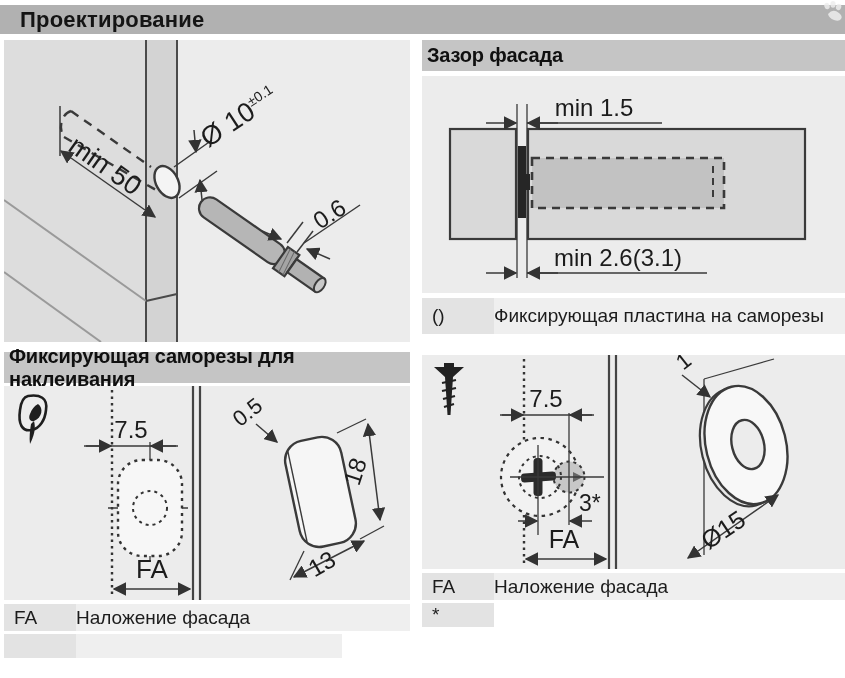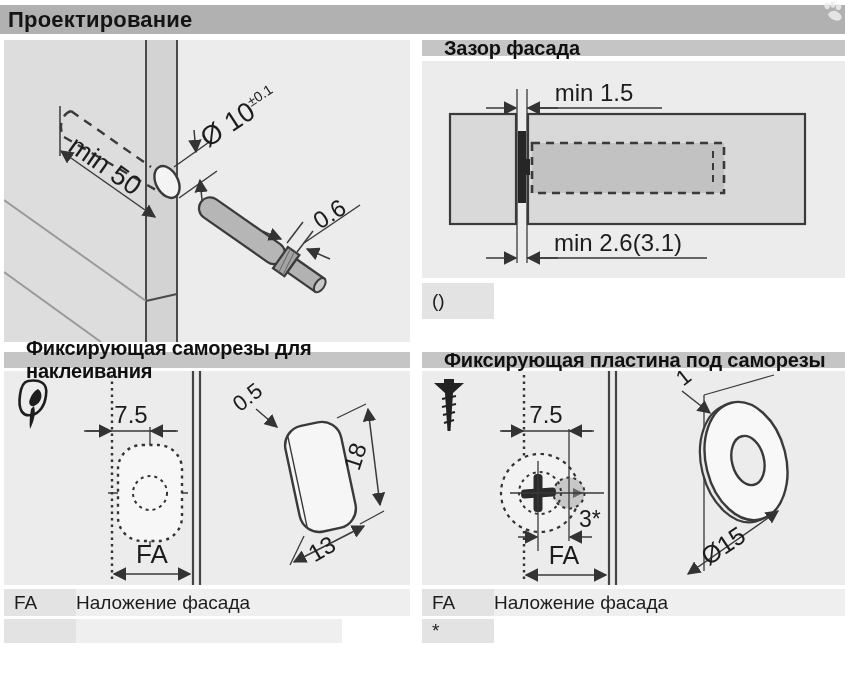--- a/index.html
+++ b/index.html
@@ -1,29 +1,29 @@
 <!DOCTYPE html>
 <html><head>
 <meta charset="utf-8">
 <style>
   html,body{margin:0;padding:0;}
   body{
     width:845px;height:678px;position:relative;background:#ffffff;
     font-family:"Liberation Sans",sans-serif;color:#1a1a1a;overflow:hidden;
   }
   .hdr{position:absolute;left:0;top:5px;width:845px;height:29px;background:#b1b1b1;}
-  .hdr-title{font-size:22px;font-weight:bold;color:#141414;padding:2px 0 0 8px;letter-spacing:.2px;}
+  .hdr-title{font-size:22px;font-weight:bold;color:#141414;padding:2px 0 0 20px;letter-spacing:.2px;}
   .paw{position:absolute;right:2px;top:0;opacity:.85;}
   .panel{position:absolute;}
   #p-drill{left:4px;top:40px;width:406px;height:302px;background:#ececec;}
   #p-gap{left:422px;top:40px;width:423px;height:302px;}
   #p-glue{left:4px;top:352px;width:406px;height:312px;}
   #p-screw{left:422px;top:352px;width:423px;height:312px;}
-  .sub-hdr{height:16px;background:#c5c5c5;display:flex;align-items:center;
-    font-size:20px;font-weight:bold;color:#101010;padding-left:22px;letter-spacing:-.2px;}
+  .sub-hdr{height:31px;background:#c5c5c5;display:flex;align-items:center;
+    font-size:20px;font-weight:bold;color:#101010;padding-left:5px;letter-spacing:-.2px;}
   .gap3{height:3px;} .gap4{height:4px;} .gap5{height:5px;}
   .draw{background:#ececec;display:block;}
   .note{display:flex;font-size:19px;color:#1c1c1c;}
   .note .lbl{width:62px;padding-left:10px;background:#e3e3e3;display:flex;align-items:center;flex:none;}
   .note .txt{flex:1;background:#efefef;display:flex;align-items:center;}
   .note.h36{height:36px;} .note.h27{height:27px;} .note.h24{height:24px;}
   .note.short{width:338px;}
   svg{display:block;}
   svg text{font-family:"Liberation Sans",sans-serif;fill:#1c1c1c;}
   .dim{font-size:24px;}
@@ -123,20 +123,21 @@
     <text class="dim" text-anchor="middle" x="172" y="40">min 1.5</text>
 
     <line class="ln" x1="105" y1="197" x2="285" y2="197"></line>
     <line class="ln" x1="64" y1="197" x2="94" y2="197" marker-end="url(#a2)"></line>
     <line class="ln" x1="136" y1="197" x2="106" y2="197" marker-end="url(#a2)"></line>
     <text class="dim" text-anchor="middle" x="196" y="190">min 2.6(3.1)</text>
   </svg>
   <div class="gap5"></div>
   <div class="note h36">
     <div class="lbl">()</div>
+    <div class="txt">Фиксирующая пластина на саморезы</div>
   </div>
 </div>
 
 <div class="panel" id="p-glue">
   <div class="sub-hdr">Фиксирующая саморезы для наклеивания</div>
   <div class="gap3"></div>
   <svg class="draw" width="406" height="214" viewBox="0 0 406 214">
     <defs>
       <marker id="a3" viewBox="0 0 10 10" refX="9" refY="5" markerWidth="9" markerHeight="9" orient="auto-start-reverse">
         <path d="M0,0 L10,5 L0,10 z" fill="#333"></path>
@@ -191,21 +192,20 @@
     <div class="txt">Наложение фасада</div>
   </div>
   <div class="gap3"></div>
   <div class="note h24 short">
     <div class="lbl"></div>
     <div class="txt"></div>
   </div>
 </div>
 
 <div class="panel" id="p-screw">
-  <div class="sub-hdr">Фиксирующая пластина под саморезы</div>
   <div class="gap3"></div>
   <svg class="draw" width="423" height="214" viewBox="0 0 423 214">
     <defs>
       <marker id="a4" viewBox="0 0 10 10" refX="9" refY="5" markerWidth="9" markerHeight="9" orient="auto-start-reverse">
         <path d="M0,0 L10,5 L0,10 z" fill="#333"></path>
       </marker>
     </defs>
 
     <g transform="translate(12,6)">
       <path d="M0,6 h10 v-4 h10 v4 h10 l-11,10 h-8 z" fill="#222"></path>

